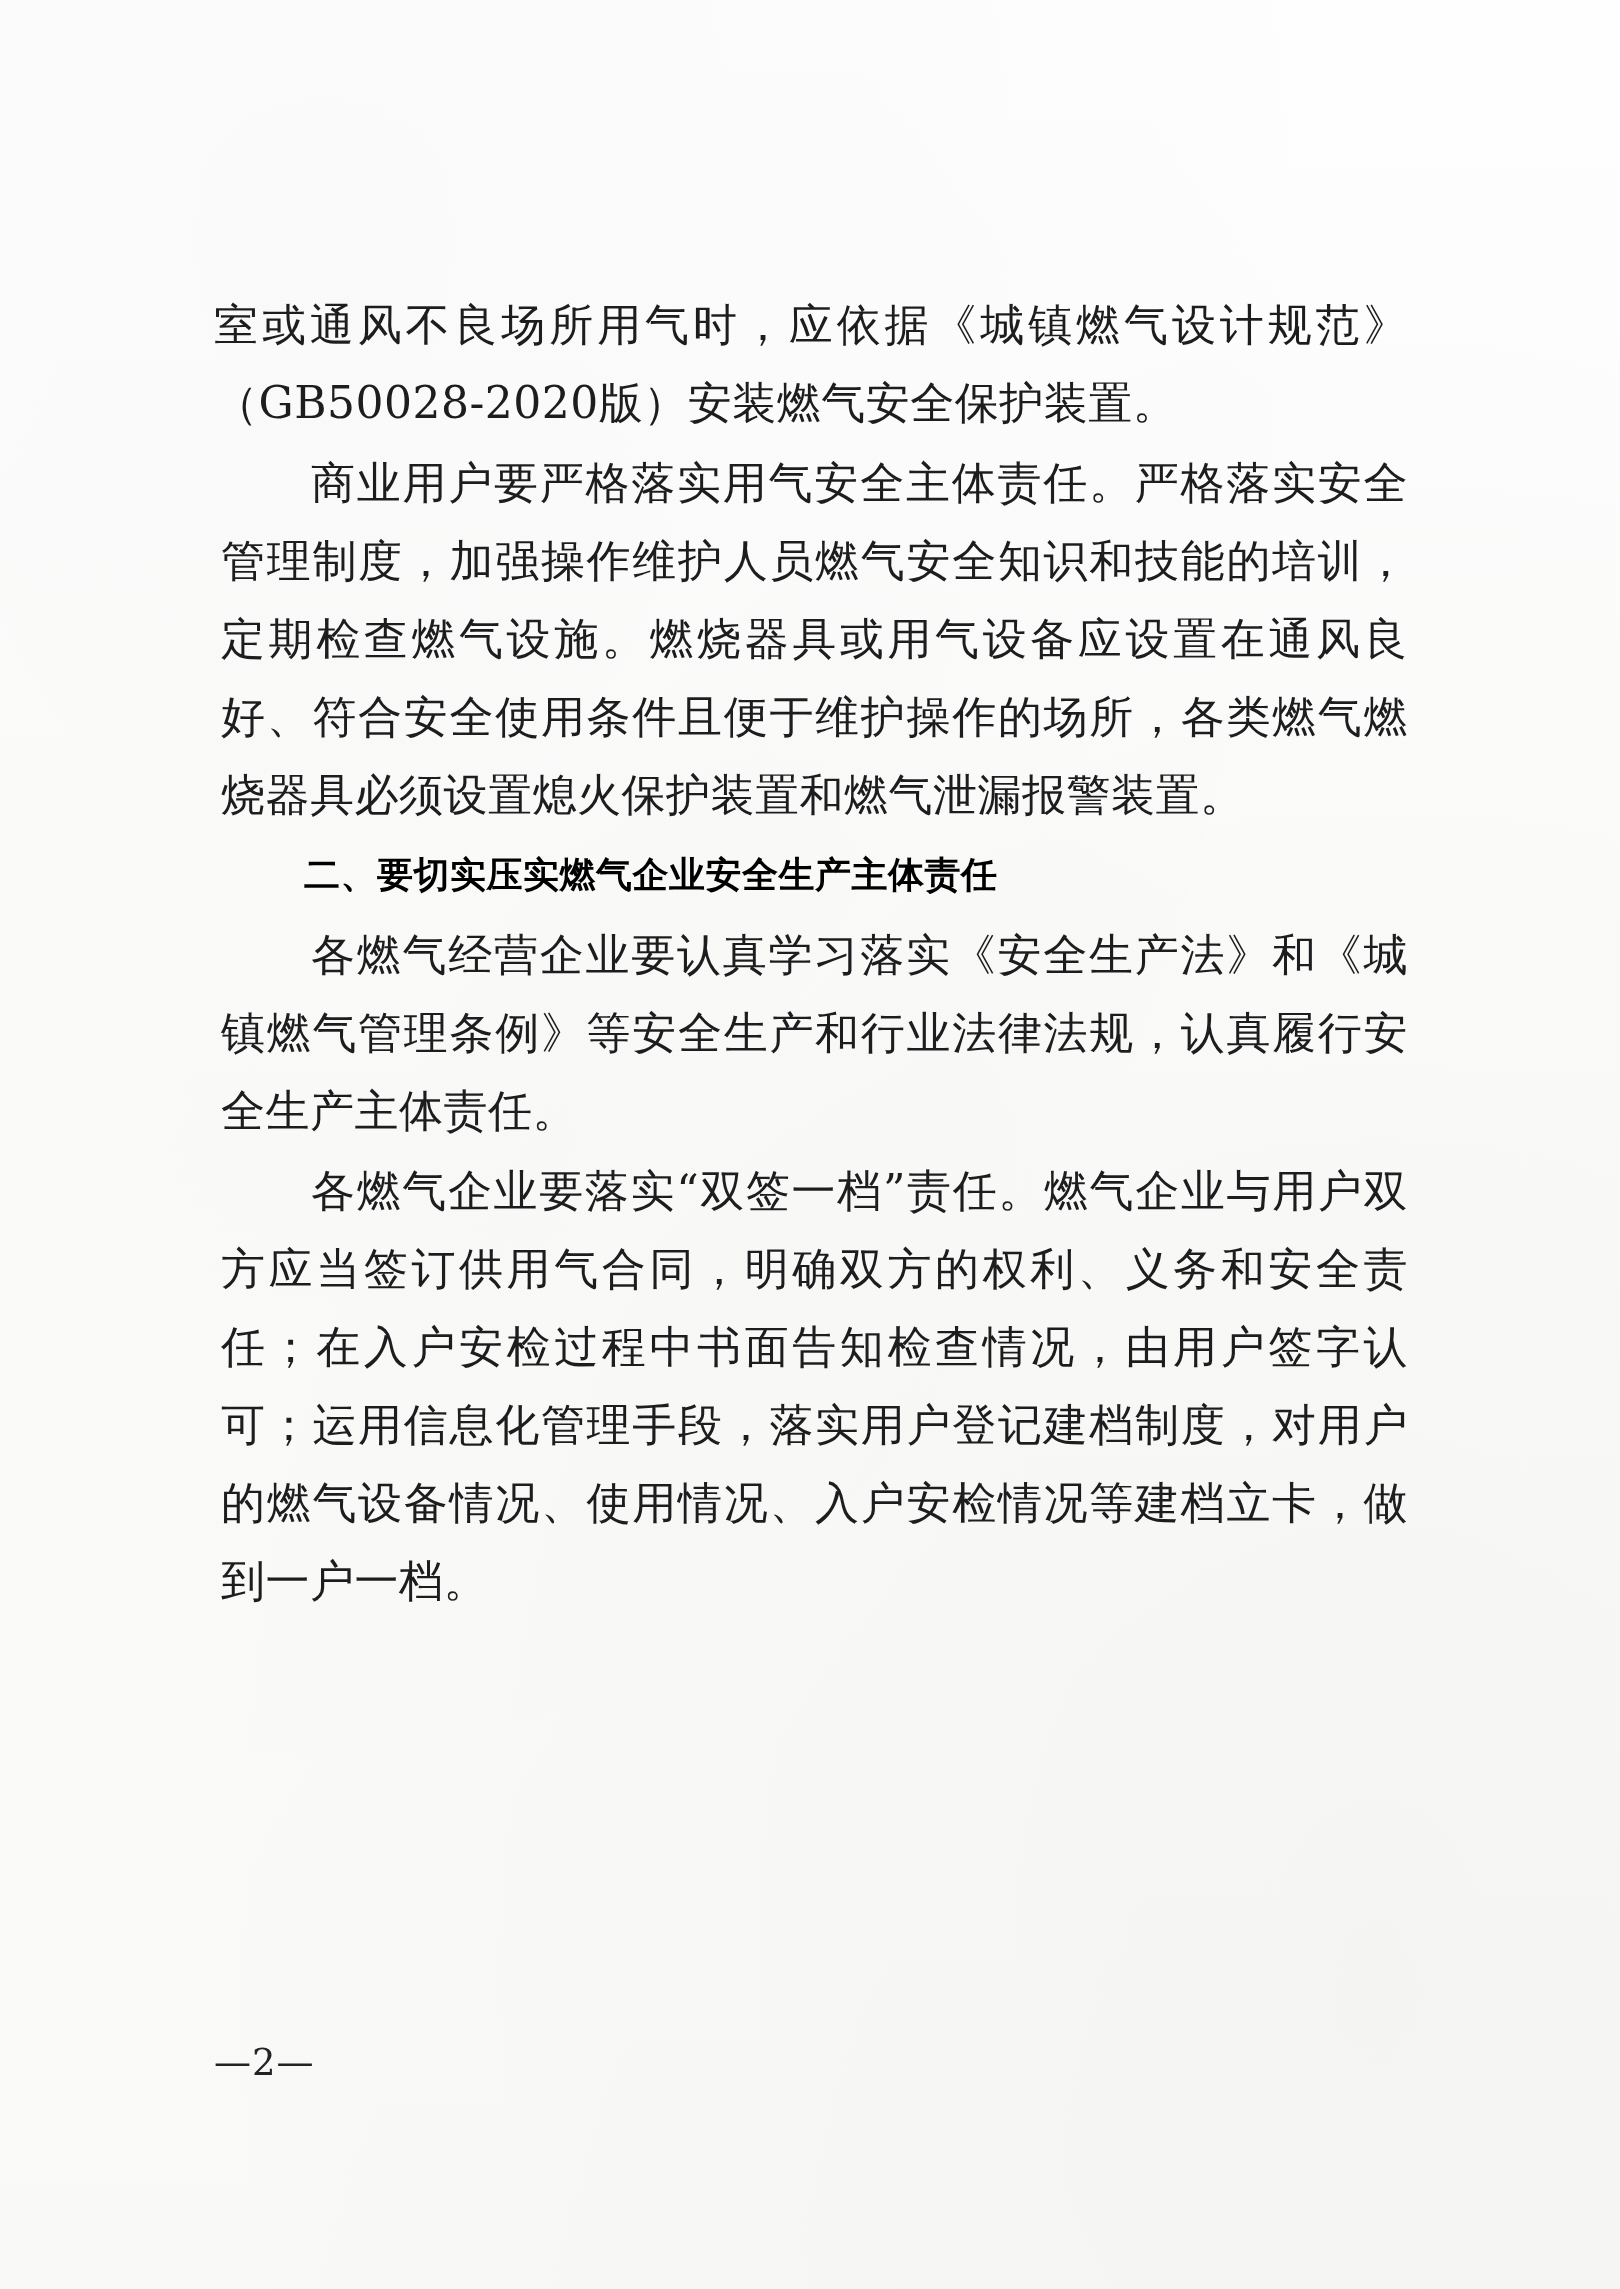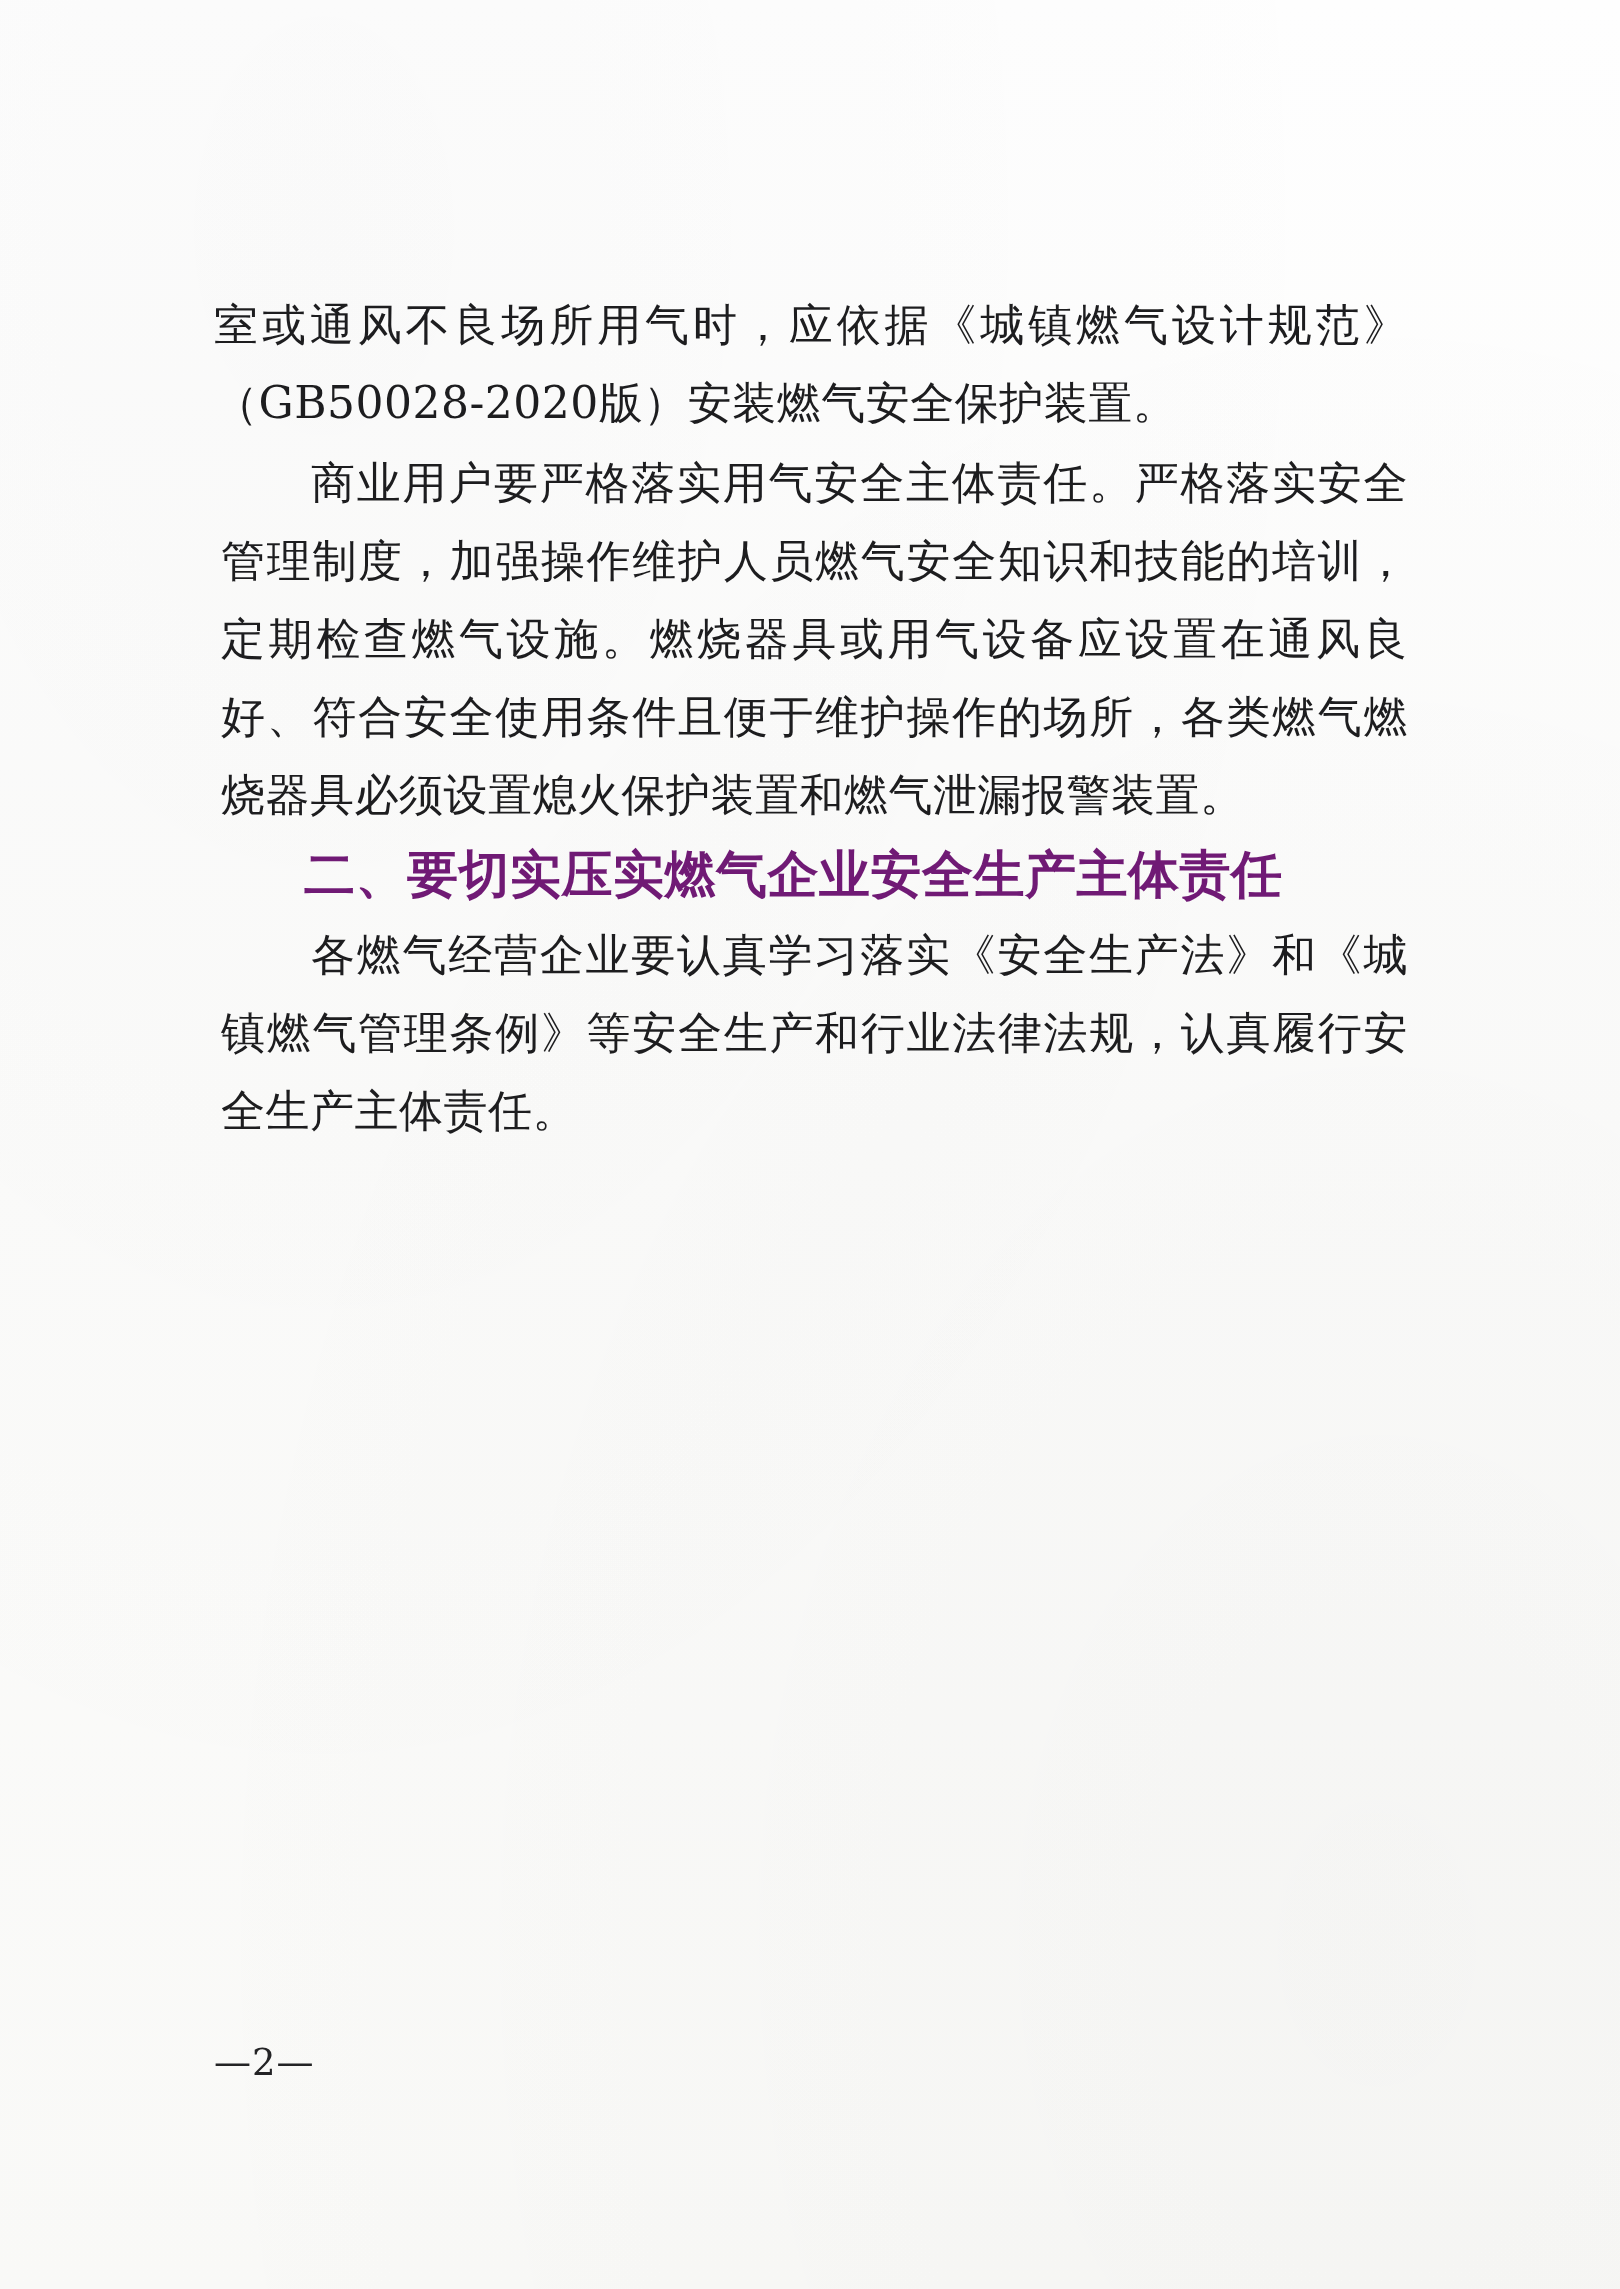--- a/index.html
+++ b/index.html
@@ -41,23 +41,23 @@
     text-justify: inter-ideograph;
     margin: 0 0 2px 0;
     letter-spacing: 0.5px;
     font-family: "DejaVu Serif", "Liberation Serif", serif;
   }
   .para.indent {
     text-indent: 90px;
     margin-left: 7px;
   }
   .heading {
-    font-size: 51px;
+    font-size: 36px;
     line-height: 78px;
-    color: #701a75;
+    color: #000000;
     font-weight: bold;
     text-indent: 90px;
     margin: 0 0 2px 0;
     letter-spacing: 0.5px;
     font-family: "DejaVu Sans", "Liberation Sans", sans-serif;
   }
   .page-number {
     position: absolute;
     left: 214px;
     top: 2041px;
@@ -71,17 +71,18 @@
 <body>
 
 <div class="page">
   <div class="paper-texture"></div>
 
   <div class="content">
     <p class="para">室或通风不良场所用气时，应依据《城镇燃气设计规范》（GB50028-2020版）安装燃气安全保护装置。</p>
     <p class="para indent">商业用户要严格落实用气安全主体责任。严格落实安全管理制度，加强操作维护人员燃气安全知识和技能的培训，定期检查燃气设施。燃烧器具或用气设备应设置在通风良好、符合安全使用条件且便于维护操作的场所，各类燃气燃烧器具必须设置熄火保护装置和燃气泄漏报警装置。</p>
     <h2 class="heading">二、要切实压实燃气企业安全生产主体责任</h2>
     <p class="para indent">各燃气经营企业要认真学习落实《安全生产法》和《城镇燃气管理条例》等安全生产和行业法律法规，认真履行安全生产主体责任。</p>
+    <p class="para indent">各燃气企业要落实“双签一档”责任。燃气企业与用户双方应当签订供用气合同，明确双方的权利、义务和安全责任；在入户安检过程中书面告知检查情况，由用户签字认可；运用信息化管理手段，落实用户登记建档制度，对用户的燃气设备情况、使用情况、入户安检情况等建档立卡，做到一户一档。</p>
   </div>
 
   <div class="page-number">—2—</div>
 </div>
 
 
 </body></html>

